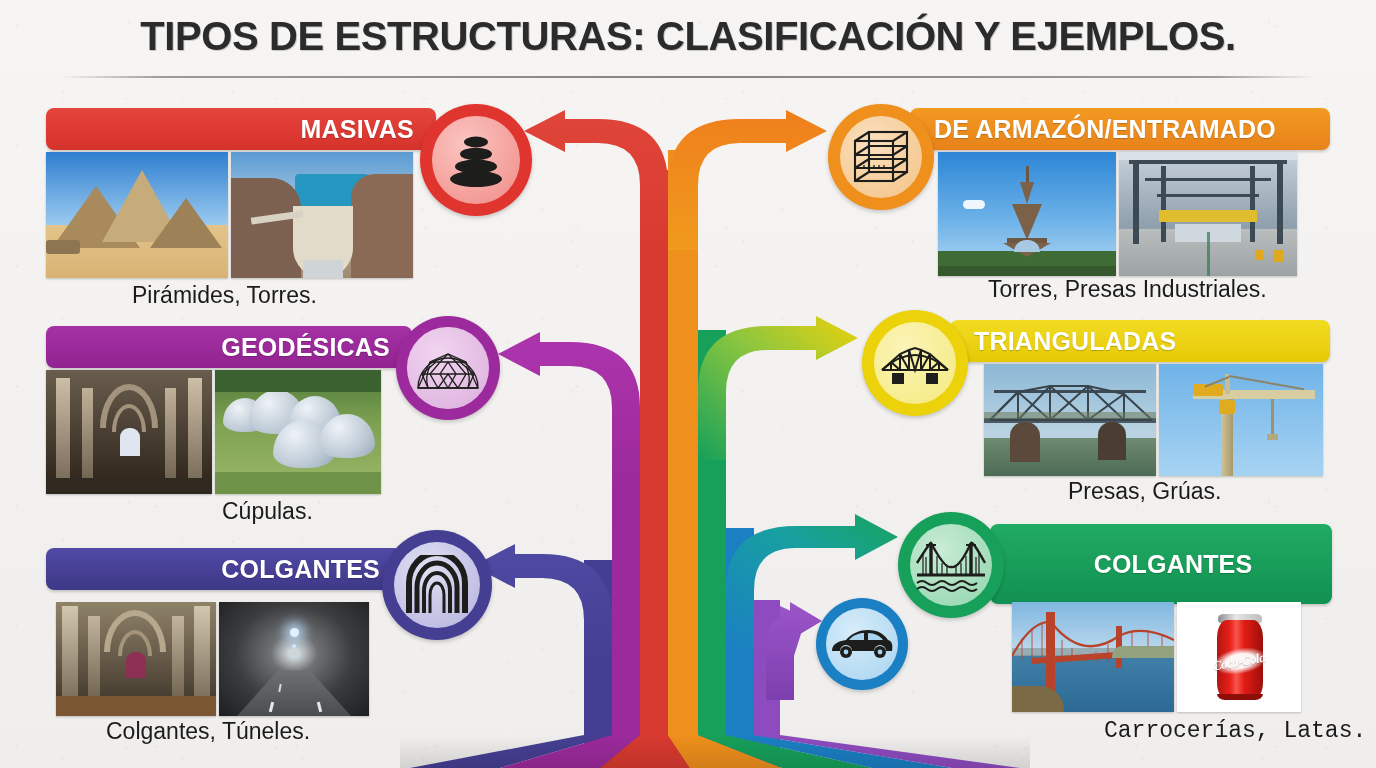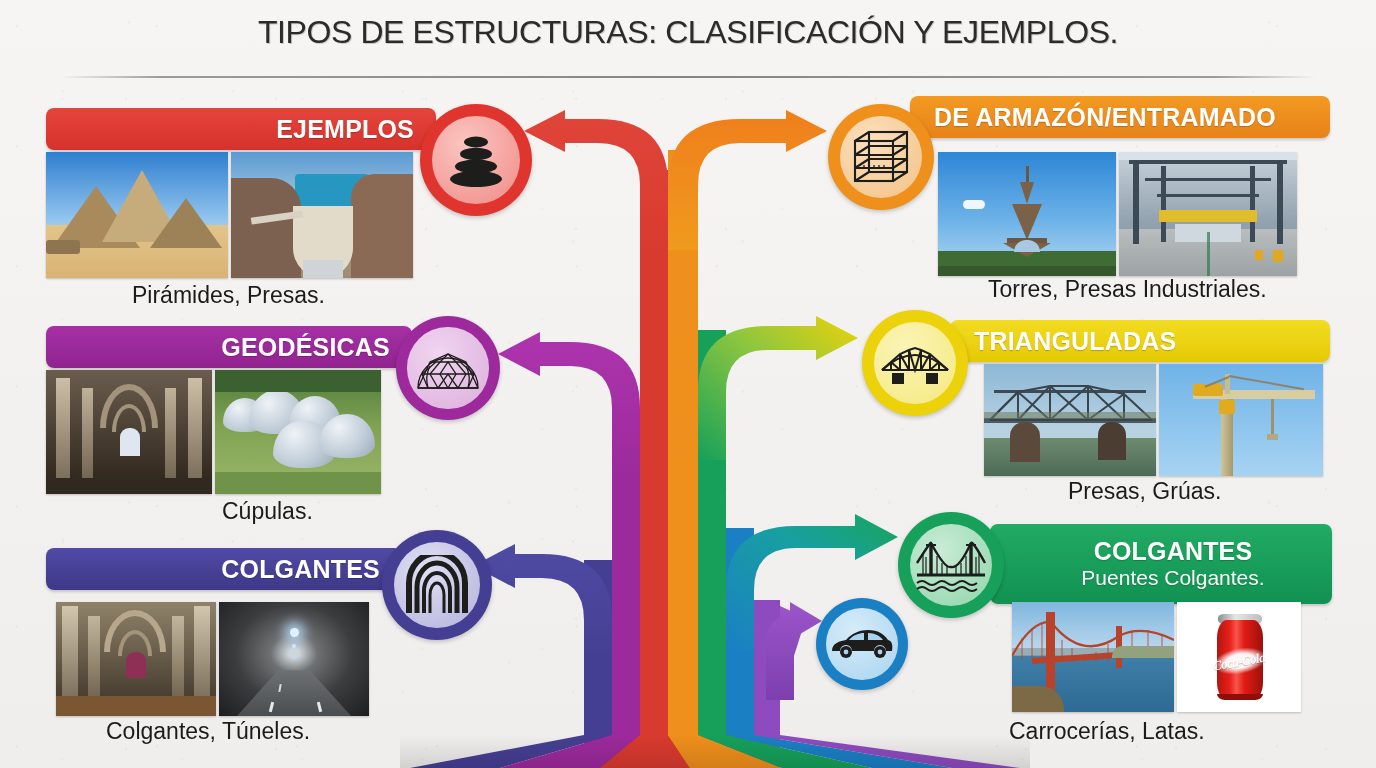--- a/index.html
+++ b/index.html
@@ -19,21 +19,21 @@
       radial-gradient(circle at 84% 76%, rgba(0,0,0,.035) 0 1px, transparent 1.6px),
       radial-gradient(circle at 52% 90%, rgba(0,0,0,.025) 0 1px, transparent 1.6px),
       linear-gradient(#f6f5f3,#efeeec);
     background-size:140px 120px,170px 150px,190px 160px,150px 130px,120px 110px,100% 100%;
     pointer-events:none;
   }
 
   
   #title-bar{ position:absolute; top:14px; left:0; width:1376px; text-align:center; }
   #page-title{
-    font-size:32px; font-weight:normal; letter-spacing:-.4px;
+    font-size:40px; font-weight:bold; letter-spacing:-.4px;
     color:#2b2b2b; white-space:nowrap;
     text-shadow:1px 1px 0 rgba(0,0,0,.18);
     transform:scaleX(1.0);
   }
   #title-rule{
     position:absolute; top:76px; left:60px; width:1256px; height:2px;
     background:linear-gradient(90deg,rgba(150,150,150,0) 0%,rgba(140,140,140,.85) 8%,rgba(120,120,120,.9) 50%,rgba(140,140,140,.85) 92%,rgba(150,150,150,0) 100%);
   }
 
   
@@ -231,21 +231,21 @@
   <g>
     <path d="M780,700 L780,648 Q780,618 806,618 L780,618 L780,606 L806,618 L780,630
              L806,618 Q806,618 806,618 Z" fill="url(#gPur)"></path>
     <path d="M766,700 L766,645 Q766,614 798,614 L790,614 L790,602 L822,621 L790,640 L790,628 L798,628
              Q794,628 794,645 L794,700 Z" fill="url(#gPur)"></path>
   </g>
 </svg>
 
 <div class="cat">
   <div class="banner left" style="left:46px; top:108px; width:390px; background:linear-gradient(#e5443c,#d5322b);">
-    <span class="banner-title">EJEMPLOS</span>
+    <span class="banner-title">MASIVAS</span>
   </div>
 
   <div class="bubble" style="left:420px; top:104px; width:112px; height:112px; background:#e0342e;">
     <div class="inner" style="background:radial-gradient(circle at 38% 32%,#fbc5c1,#f08b86);">
       <svg width="62" height="62" viewBox="0 0 62 62">
         <ellipse cx="31" cy="13" rx="12" ry="5.4" fill="#1d1d1b"></ellipse>
         <ellipse cx="31" cy="25" rx="16" ry="6.2" fill="#1d1d1b"></ellipse>
         <ellipse cx="31" cy="37.5" rx="21" ry="7" fill="#1d1d1b"></ellipse>
         <ellipse cx="31" cy="50" rx="26" ry="8" fill="#1d1d1b"></ellipse>
       </svg>
@@ -264,21 +264,21 @@
     <div class="ph" style="width:182px; height:126px;">
       <div class="sky" style="background:linear-gradient(#5b9ad1,#a9cbe4 45%,#b9a58f 46%,#a08a72);"></div>
       <div class="waterblue" style="left:64px; top:22px; width:74px; height:40px; border-radius:4px; background:#2697c0;"></div>
       <div class="rockd" style="left:0; top:26px; width:70px; height:100px; border-radius:0 30px 0 0;"></div>
       <div class="rockd" style="right:0; top:22px; width:62px; height:104px; border-radius:24px 0 0 0; background:#8a6a55;"></div>
       <div class="concrete" style="left:62px; top:54px; width:60px; height:72px; border-radius:0 0 40px 40px;"></div>
       <div class="concrete" style="left:20px; top:62px; width:52px; height:7px; background:#d8d2c4; transform:rotate(-8deg);"></div>
       <div class="waterblue" style="left:72px; bottom:0; width:40px; height:18px; background:#cfd5d6;"></div>
     </div>
   </div>
-  <div class="cap" style="left:132px; top:282px;">Pirámides, Presas.</div>
+  <div class="cap" style="left:132px; top:282px;">Pirámides, Torres.</div>
 </div>
 
 <div class="cat">
   <div class="banner left" style="left:46px; top:326px; width:366px; background:linear-gradient(#a631a6,#91238f);">
     <span class="banner-title">GEODÉSICAS</span>
   </div>
 
   <div class="bubble" style="left:396px; top:316px; width:104px; height:104px; background:#9c2a9c;">
     <div class="inner" style="background:radial-gradient(circle at 38% 32%,#f0d5f0,#dcaedc);">
       <svg width="64" height="52" viewBox="0 0 64 52">
@@ -365,21 +365,21 @@
       <div style="position:absolute; left:50%; top:54px; width:3px; height:3px; margin-left:-1px; border-radius:50%; background:#bcd9f5;"></div>
       <div style="position:absolute; left:34%; bottom:4px; width:3px; height:10px; background:#e8e8e8; transform:rotate(14deg);"></div>
       <div style="position:absolute; left:40%; bottom:24px; width:2px; height:8px; background:#dcdcdc; transform:rotate(10deg);"></div>
       <div style="position:absolute; right:32%; bottom:4px; width:3px; height:10px; background:#e8e8e8; transform:rotate(-14deg);"></div>
     </div>
   </div>
   <div class="cap" style="left:106px; top:718px;">Colgantes, Túneles.</div>
 </div>
 
 <div class="cat">
-  <div class="banner right" style="left:910px; top:96px; width:420px; background:linear-gradient(#f29a22,#e8821a);">
+  <div class="banner right" style="left:910px; top:108px; width:420px; background:linear-gradient(#f29a22,#e8821a);">
     <span class="banner-title">DE ARMAZÓN/ENTRAMADO</span>
   </div>
 
   <div class="bubble" style="left:828px; top:104px; width:106px; height:106px; background:#ef8f1c;">
     <div class="inner" style="background:radial-gradient(circle at 38% 32%,#fbe0bd,#f3c285);">
       <svg width="62" height="60" viewBox="0 0 62 60">
         <g fill="none" stroke="#1d1d1b" stroke-width="2.1">
           <rect x="5" y="14" width="38" height="40"></rect>
           <rect x="19" y="5" width="38" height="40"></rect>
           <path d="M5,14 L19,5 M43,14 L57,5 M5,54 L19,45 M43,54 L57,45"></path>
@@ -482,21 +482,20 @@
       <div style="position:absolute; left:112px; top:35px; width:3px; height:36px; background:#9c9170;"></div>
       <div style="position:absolute; left:108px; top:70px; width:11px; height:6px; background:#b5a87f;"></div>
     </div>
   </div>
   <div class="cap" style="left:1068px; top:478px;">Presas, Grúas.</div>
 </div>
 
 <div class="cat">
   <div class="banner right tall" style="left:990px; top:524px; width:342px; background:linear-gradient(#21ab63,#119152);">
     <span class="banner-title">COLGANTES</span>
-    <span class="banner-sub">Puentes Colgantes.</span>
   </div>
 
   <div class="bubble" style="left:898px; top:512px; width:106px; height:106px; background:#16a05a;">
     <div class="inner" style="background:radial-gradient(circle at 38% 32%,#c9ecd6,#8fd5ab);">
       <svg width="72" height="56" viewBox="0 0 72 56">
         <g stroke="#1d1d1b" fill="none">
           <path d="M2,38 H70" stroke-width="3"></path>
           <path d="M16,6 V38 M56,6 V38" stroke-width="3.4"></path>
           <path d="M2,26 Q16,4 16,6 Q30,32 36,30 Q44,32 56,6 Q58,4 70,26" stroke-width="2.4"></path>
           <path d="M8,16 V38 M11,20 V38 M22,19 V38 M27,26 V38 M32,29 V38 M41,29 V38 M46,26 V38 M51,19 V38 M61,20 V38 M64,16 V38" stroke-width="1.2"></path>
@@ -527,21 +526,21 @@
     </div>
     <div class="ph" style="width:124px; height:110px;">
       <div class="canbg"></div>
       <div class="cantop" style="left:41px; top:12px; width:44px; height:10px;"></div>
       <div class="canbody" style="left:40px; top:18px; width:46px; height:80px;"></div>
       <div class="canswoosh" style="left:36px; top:46px; width:54px; height:26px; background:radial-gradient(ellipse at 50% 50%, #ffffff 0 38%, rgba(255,255,255,0) 70%); transform:rotate(-10deg);"></div>
       <div class="cantext" style="left:0; top:52px; transform:rotate(-10deg);">Coca-Cola</div>
       <div style="position:absolute; left:40px; bottom:12px; width:46px; height:6px; background:#8d0f0a; border-radius:0 0 8px 8px/0 0 6px 6px;"></div>
     </div>
   </div>
-  <div class="cap" style="left:1009px; top:718px;">Carrocerías, Latas.</div>
+  <div class="cap" style="left:1104px; top:718px;font-family:Liberation Mono, monospace;">Carrocerías, Latas.</div>
 </div>
 
 <div class="bubble" style="left:816px; top:598px; width:92px; height:92px; background:#1b7fc4;">
   <div class="inner" style="background:radial-gradient(circle at 38% 32%,#d6ecfa,#a8d4ef);">
     <svg width="64" height="34" viewBox="0 0 64 34">
       <path d="M2,24 C2,16 10,14 16,13 C22,6 30,3 38,3 C48,3 54,7 58,13 C62,14 63,18 62,24 L56,24
                A6,6 0 0 0 44,24 L22,24 A6,6 0 0 0 10,24 Z" fill="#1d1d1b"></path>
       <path d="M19,13 C23,8 29,6 34,6 L34,13 Z" fill="#a8d4ef"></path>
       <path d="M38,6 C45,6 50,9 53,13 L38,13 Z" fill="#a8d4ef"></path>
       <circle cx="16" cy="25" r="6" fill="#1d1d1b"></circle>

